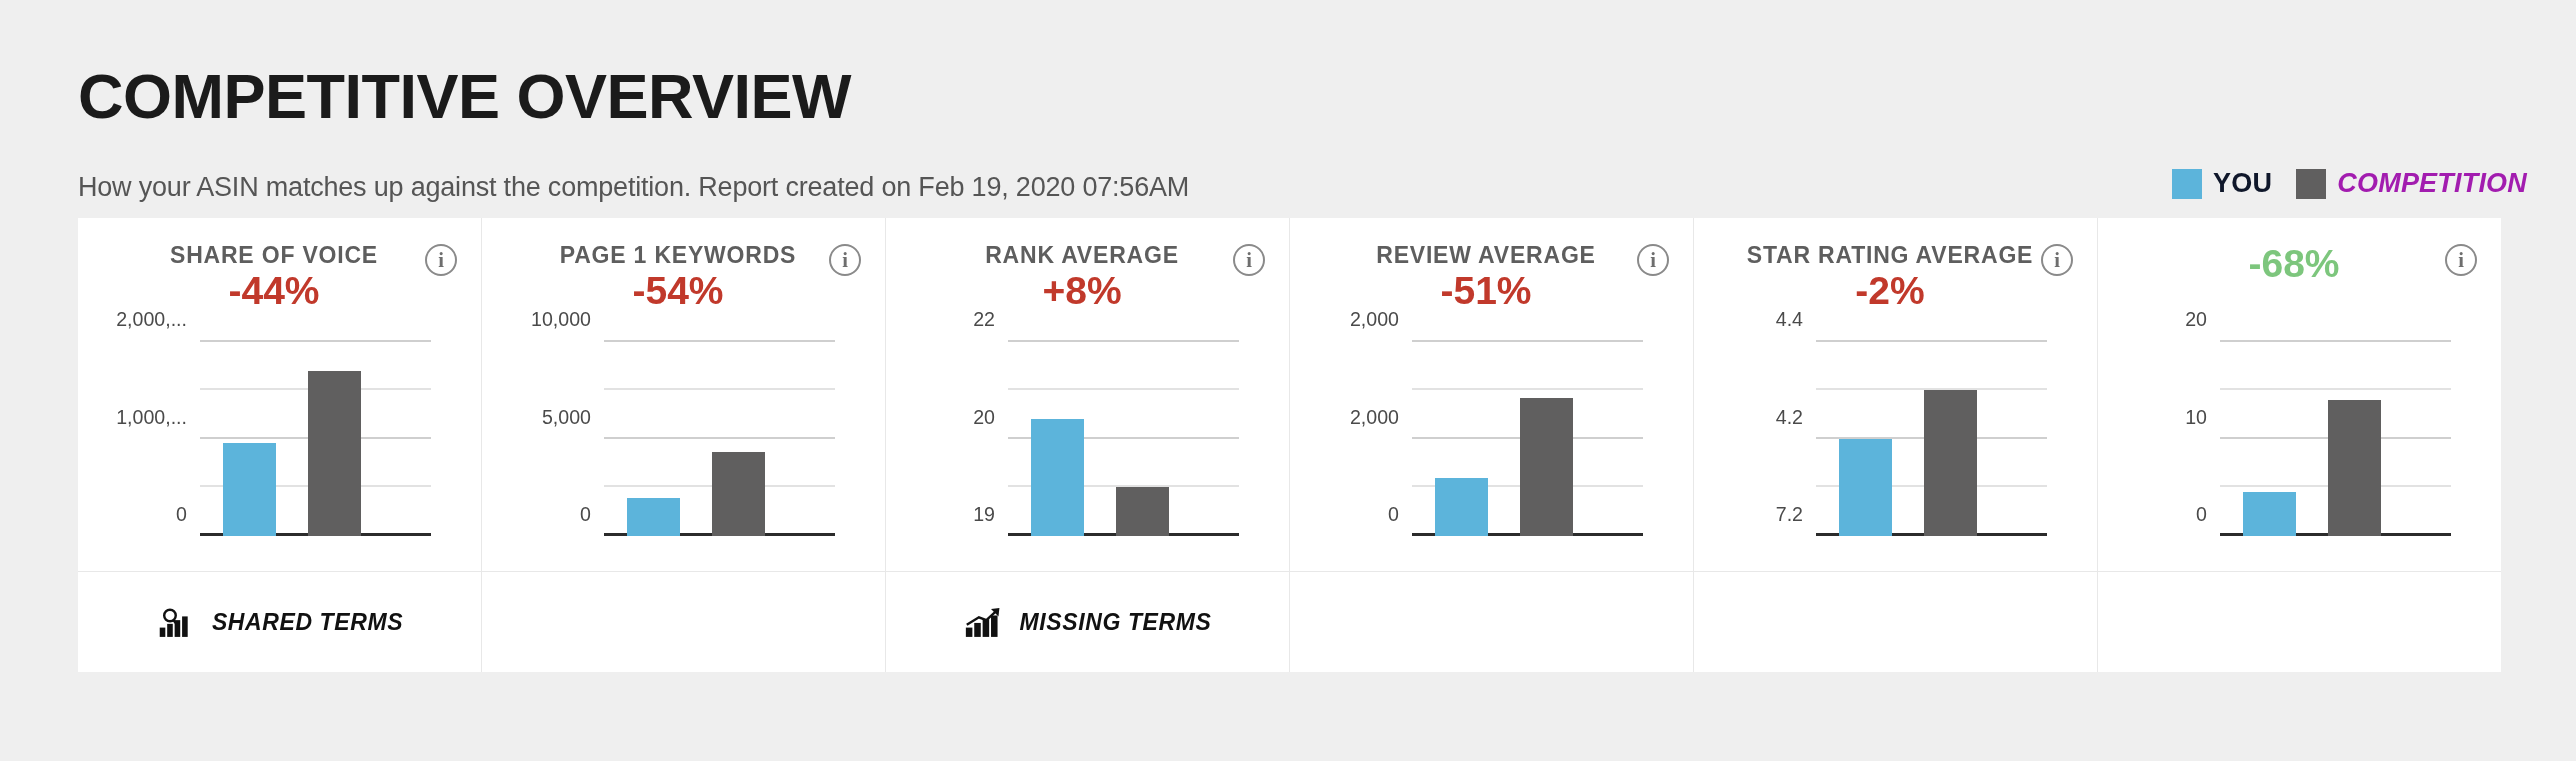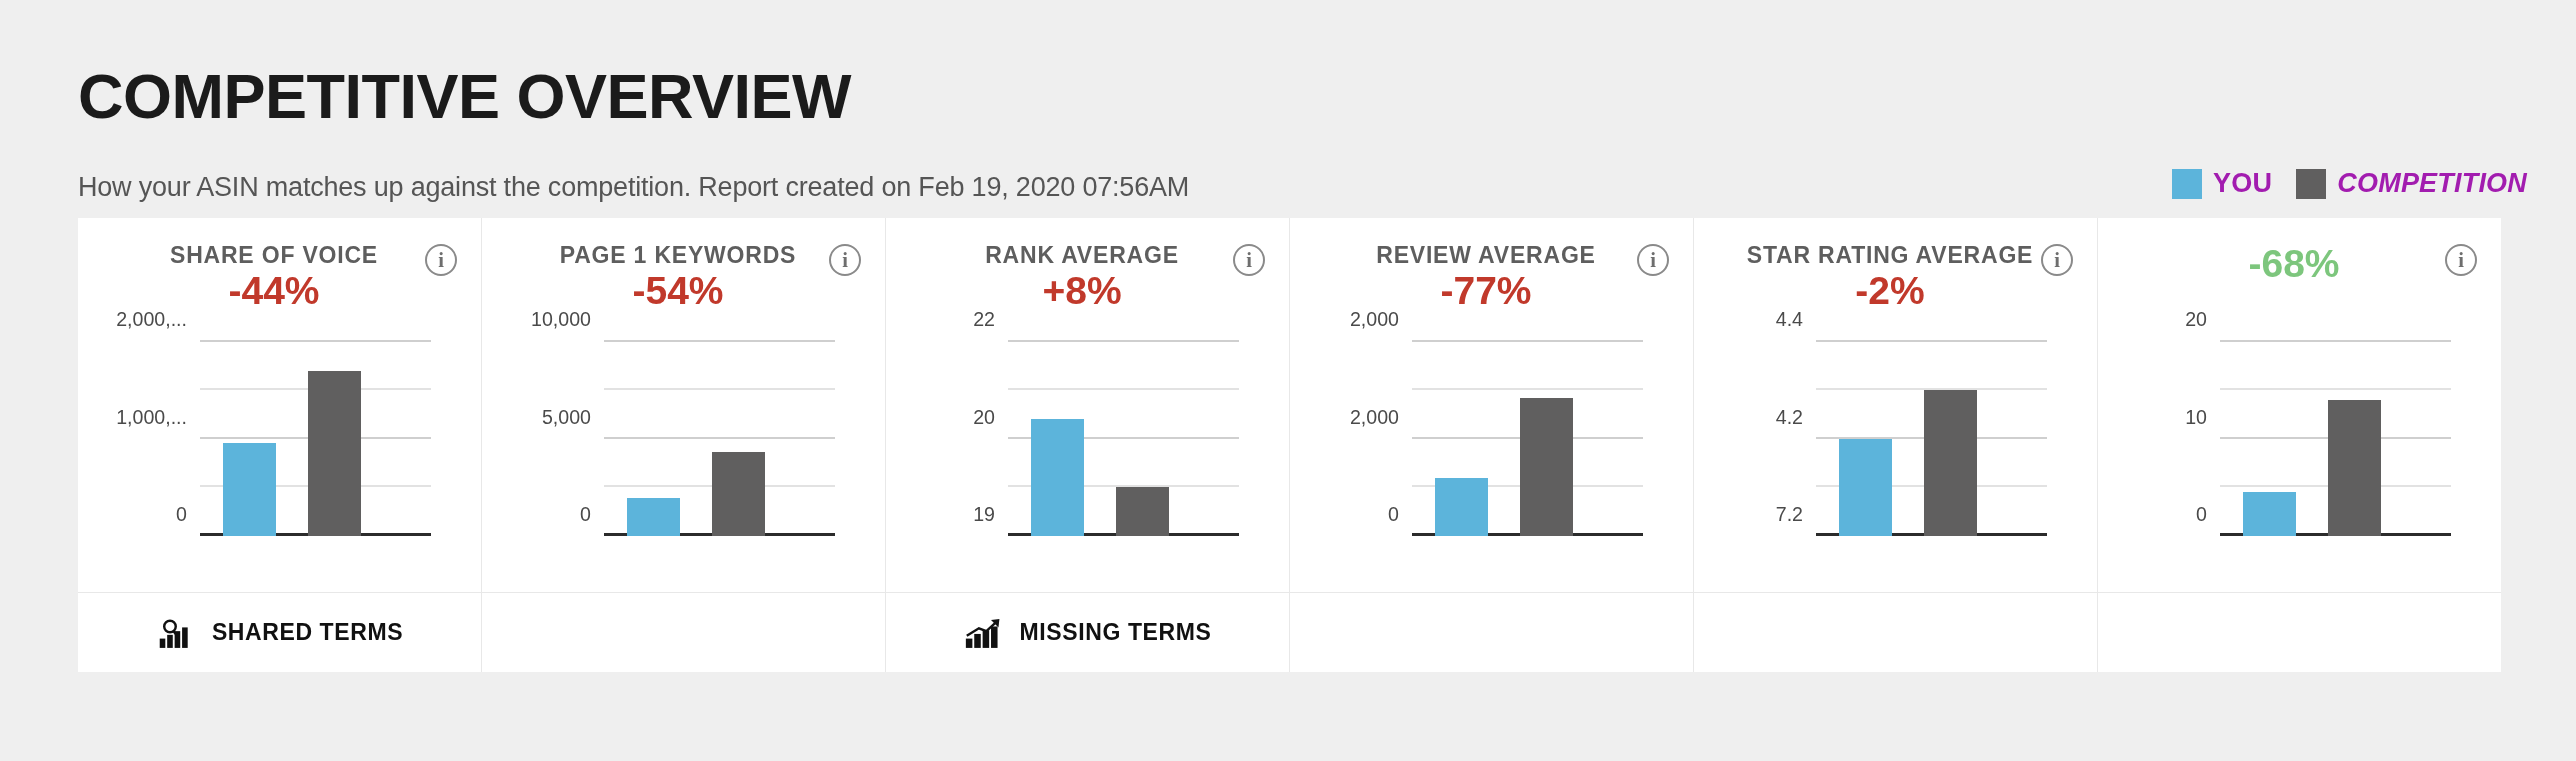--- a/index.html
+++ b/index.html
@@ -27,21 +27,21 @@
   .legend {
     position: absolute; right: 49px; top: 168px;
     display: flex; align-items: center; gap: 24px;
   }
   .legend-item { display: flex; align-items: center; gap: 11.2px; }
   .legend-swatch { width: 30px; height: 30px; display: block; }
   .legend-label {
     font-size: 27px; font-weight: 700; letter-spacing: 0.2px;
   }
   .legend-you .legend-swatch { background: #5CB4DB; }
-  .legend-you .legend-label { color: #a21caf; }
+  .legend-you .legend-label { color: #0f172a; }
   .legend-comp .legend-swatch { background: #605F5F; }
   .legend-comp .legend-label { color: #a21caf; font-style: italic; }
 
   
   .cards {
     position: absolute; left: 78px; top: 218px;
     width: 2423px; height: 454px;
     background: #FFFFFF;
     display: flex;
   }
@@ -104,24 +104,25 @@
   }
   .bar {
     position: absolute; bottom: 0; width: 23%;
   }
   .bar-you { left: 10%; background: #5CB4DB; }
   .bar-comp { left: 47%; background: #605F5F; }
 
   
   .card-foot {
     margin-top: auto;
-    height: 80px;
+    height: 101px;
     border-top: 1.9px solid #E8E8E8;
     display: flex; align-items: center; justify-content: center;
     gap: 15px;
+    font-style: italic;
   }
   .foot-label {
     font-size: 23px; font-weight: 700; letter-spacing: 0.6px;
     color: #111111;
   }
   .foot-icon { width: 41px; height: 30px; display: block; }
 </style>
 </head>
 <body>
 
@@ -232,21 +233,21 @@
                 <path d="M29 2 L38 1 L37 10 Z"></path>
               </g>
             </svg>
           </span>
           <span class="foot-label">MISSING TERMS</span>
         </div>
       </div>
       <div class="card">
         <div class="card-head">
           <div class="card-title">REVIEW AVERAGE</div>
-          <div class="card-delta delta-neg">-77%</div>
+          <div class="card-delta delta-neg">-51%</div>
           <div class="info-icon">i</div>
         </div>
         <div class="chart">
           <div class="plot">
             <div class="gridline" style="bottom: 25%;"></div>
             <div class="gridline" style="bottom: 75%;"></div>
             <div class="ytick" style="bottom: calc(0% - 0.9px);">0</div>
             <div class="gridline major" style="bottom: 50%;"></div>
             <div class="ytick" style="bottom: calc(50% - 0.9px);">2,000</div>
             <div class="gridline major" style="bottom: 100%;"></div>

